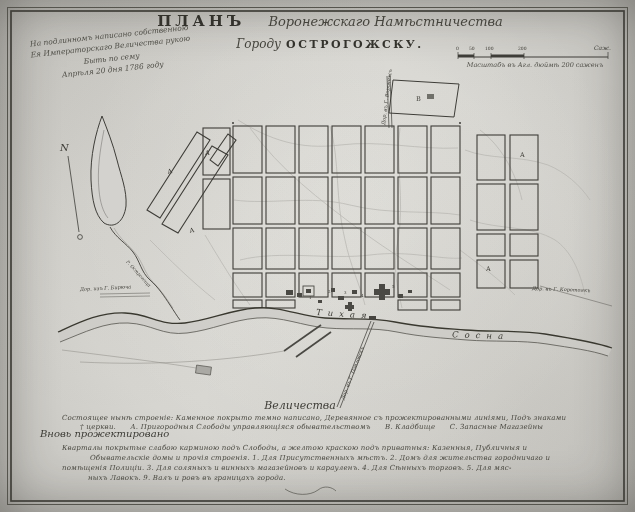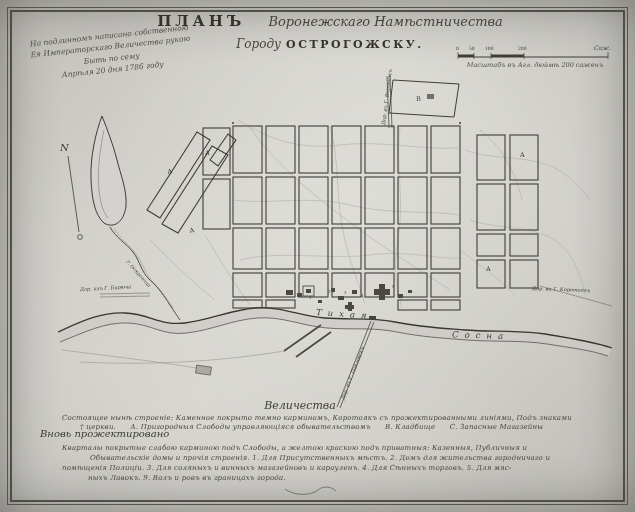--- a/index.html
+++ b/index.html
@@ -230,21 +230,21 @@
   <div class="abs approval">
     <div>На подлинномъ написано собственною</div>
     <div>Ея Императорскаго Величества рукою</div>
     <div>Быть по сему</div>
     <div>Апрѣля 20 дня 1786 году</div>
   </div>
 
   <div class="abs scale-caption">Масштабъ въ Агл. дюймѣ 200 саженъ</div>
 
   <div class="abs legend-header">Величества</div>
-  <div class="abs legend-line l1">Состоящее нынѣ строеніе: Каменное покрыто темно карминомъ, Коротоякъ съ прожектированными линіями, Подъ знаками</div>
+  <div class="abs legend-line l1">Состоящее нынѣ строеніе: Каменное покрыто темно написано, Деревянное съ прожектированными линіями, Подъ знаками</div>
   <div class="abs legend-line l2">† церкви.      A. Пригородныя Слободы управляющіяся обывательствомъ      B. Кладбище      C. Запасные Магазейны</div>
   <div class="abs legend-sub">Вновь прожектировано</div>
   <div class="abs legend-line m1">Кварталы покрытые слабою карминою подъ Слободы, а желтою краскою подъ приватныя: Казенныя, Публичныя и</div>
   <div class="abs legend-line m2">Обывательскіе домы и прочія строенія. 1. Для Присутственныхъ мѣстъ. 2. Домъ для жительства городничаго и</div>
   <div class="abs legend-line m3">помѣщенія Полиціи. 3. Для соляныхъ и винныхъ магазейновъ и карауленъ. 4. Для Сѣнныхъ торговъ. 5. Для мяс-</div>
   <div class="abs legend-line m4">ныхъ Лавокъ. 9. Валъ и ровъ въ границахъ города.</div>
 
 </div>
 
 </body></html>

